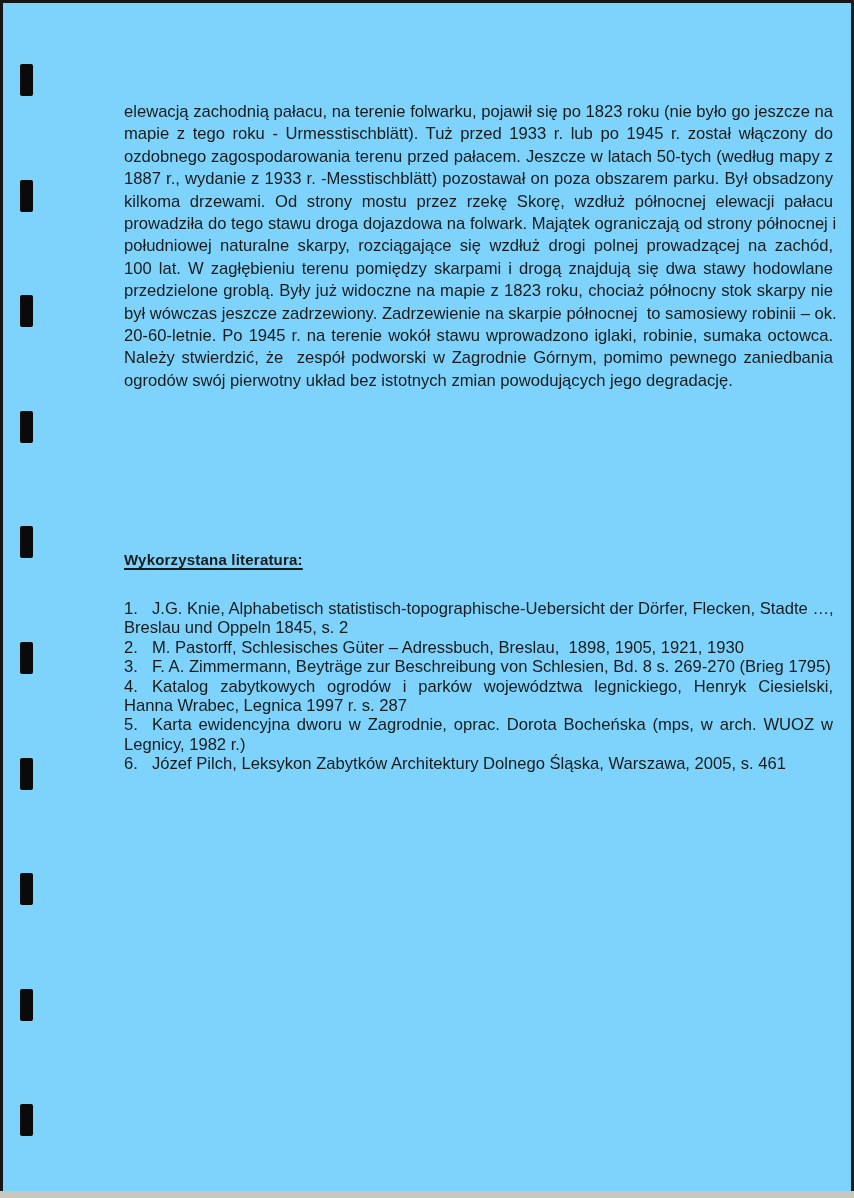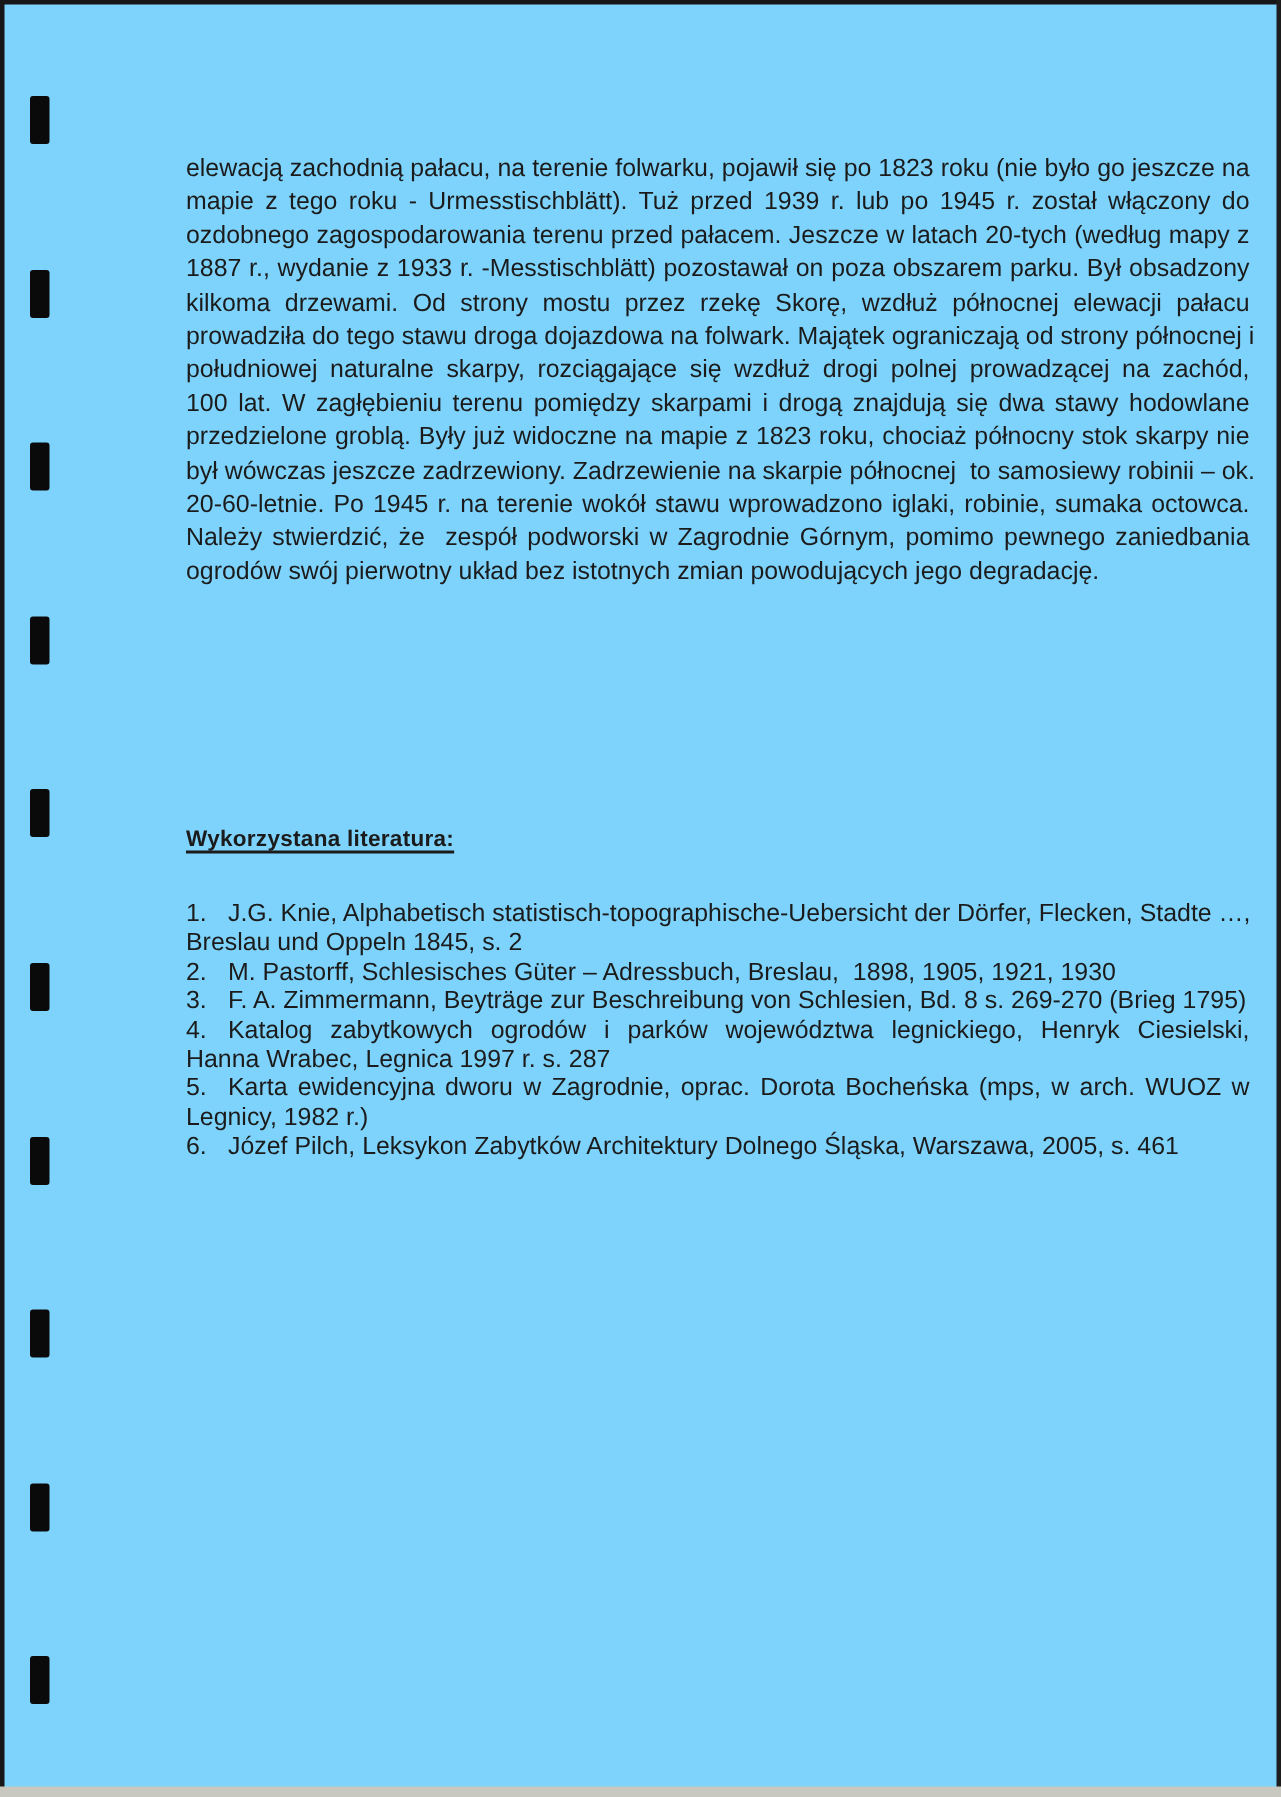--- a/index.html
+++ b/index.html
@@ -89,22 +89,22 @@
       <div class="mark" style="top: 526px; background: rgb(10, 10, 10);"></div>
       <div class="mark" style="top: 642px; background: rgb(10, 10, 10);"></div>
       <div class="mark" style="top: 758px; background: rgb(10, 10, 10);"></div>
       <div class="mark" style="top: 873px; background: rgb(10, 10, 10);"></div>
       <div class="mark" style="top: 989px; background: rgb(10, 10, 10);"></div>
       <div class="mark" style="top: 1104px; background: rgb(10, 10, 10);"></div>
     </div>
 
   <div class="para" id="para">
       <div class="line j">elewacją zachodnią pałacu, na terenie folwarku, pojawił się po 1823 roku (nie było go jeszcze na</div>
-      <div class="line j">mapie z tego roku - Urmesstischblätt). Tuż przed 1939 r. lub po 1945 r. został włączony do</div>
-      <div class="line j">ozdobnego zagospodarowania terenu przed pałacem. Jeszcze w latach 20-tych (według mapy z</div>
+      <div class="line j">mapie z tego roku - Urmesstischblätt). Tuż przed 1933 r. lub po 1945 r. został włączony do</div>
+      <div class="line j">ozdobnego zagospodarowania terenu przed pałacem. Jeszcze w latach 50-tych (według mapy z</div>
       <div class="line j">1887 r., wydanie z 1933 r. -Messtischblätt) pozostawał on poza obszarem parku. Był obsadzony</div>
       <div class="line j">kilkoma drzewami. Od strony mostu przez rzekę Skorę, wzdłuż północnej elewacji pałacu</div>
       <div class="line j">prowadziła do tego stawu droga dojazdowa na folwark. Majątek ograniczają od strony północnej i</div>
       <div class="line j">południowej naturalne skarpy, rozciągające się wzdłuż drogi polnej prowadzącej na zachód,</div>
       <div class="line j">100 lat. W zagłębieniu terenu pomiędzy skarpami i drogą znajdują się dwa stawy hodowlane</div>
       <div class="line j">przedzielone groblą. Były już widoczne na mapie z 1823 roku, chociaż północny stok skarpy nie</div>
       <div class="line j">był wówczas jeszcze zadrzewiony. Zadrzewienie na skarpie północnej&nbsp; to samosiewy robinii – ok.</div>
       <div class="line j">20-60-letnie. Po 1945 r. na terenie wokół stawu wprowadzono iglaki, robinie, sumaka octowca.</div>
       <div class="line j">Należy stwierdzić, że&nbsp; zespół podworski w Zagrodnie Górnym, pomimo pewnego zaniedbania</div>
       <div class="line">ogrodów swój pierwotny układ bez istotnych zmian powodujących jego degradację.</div>

